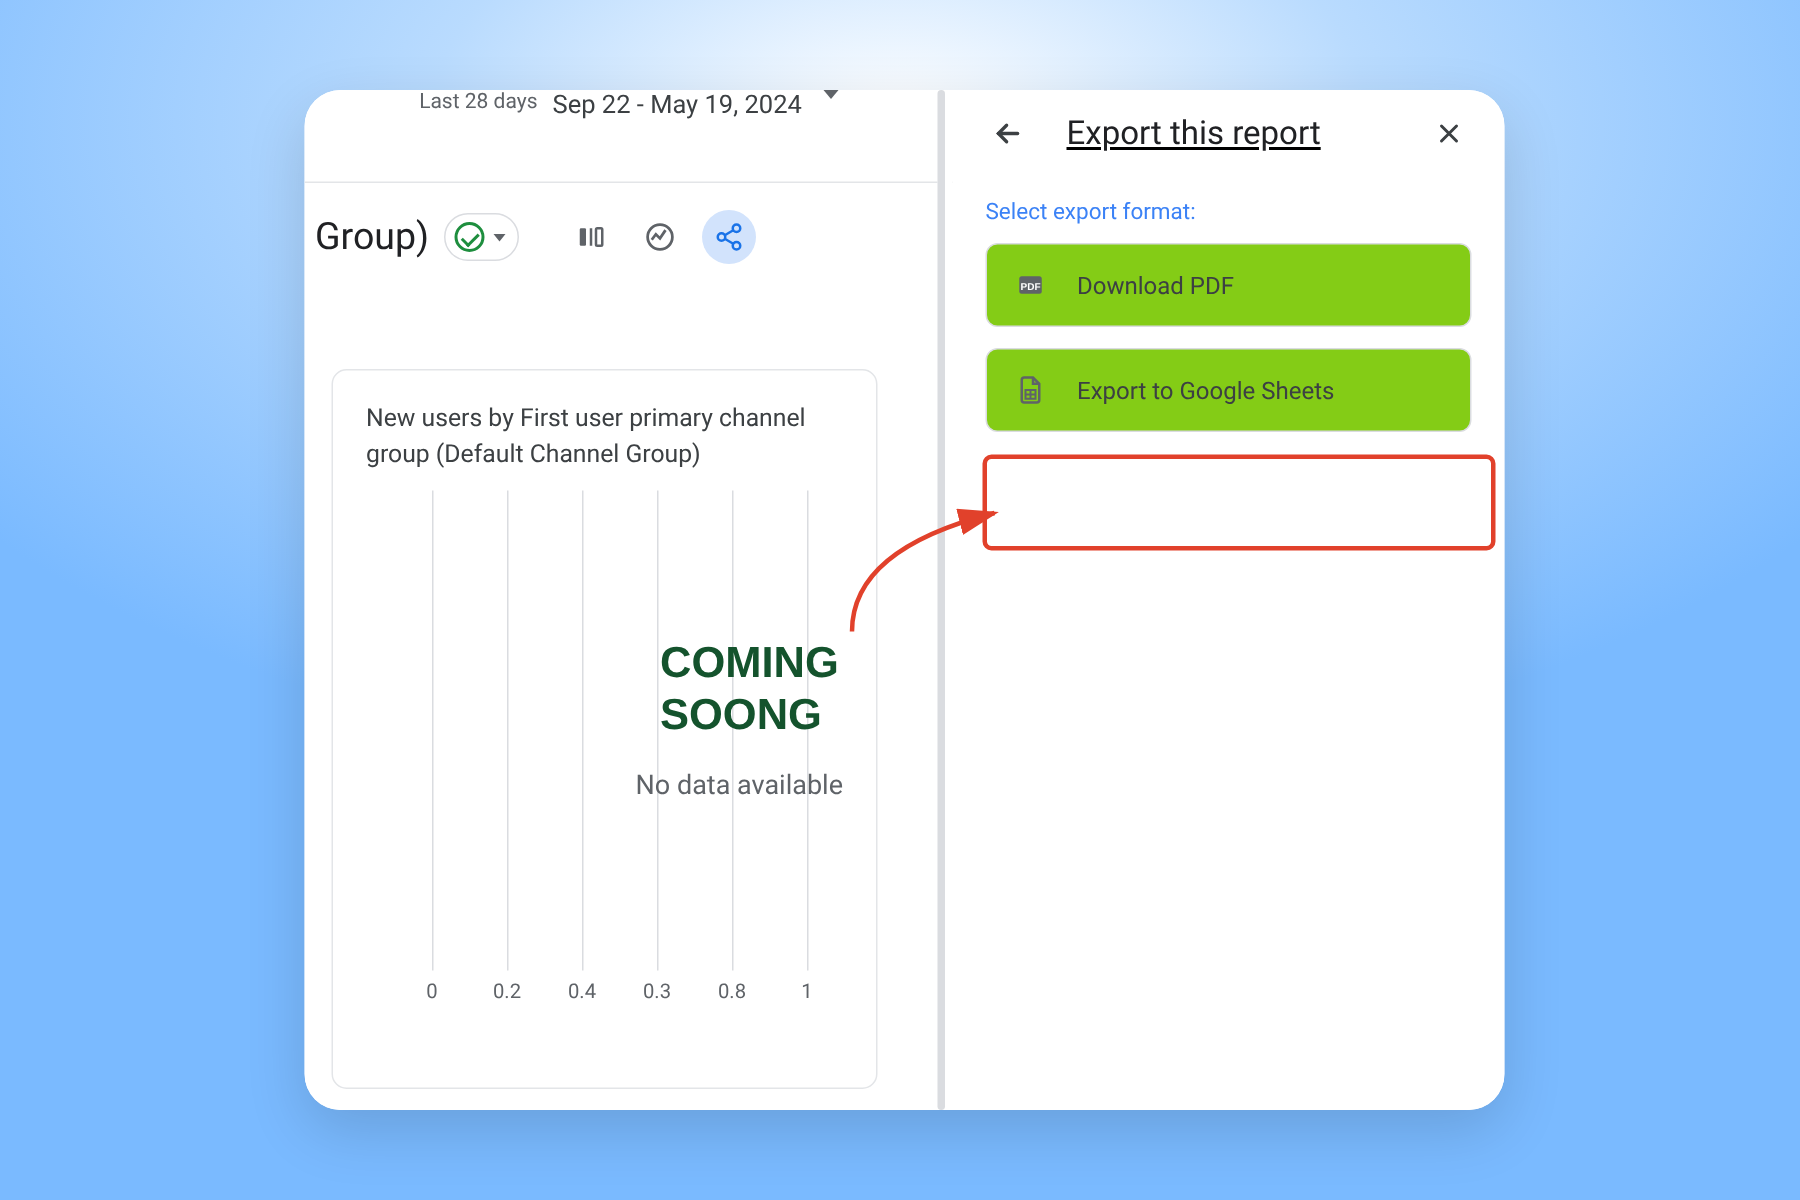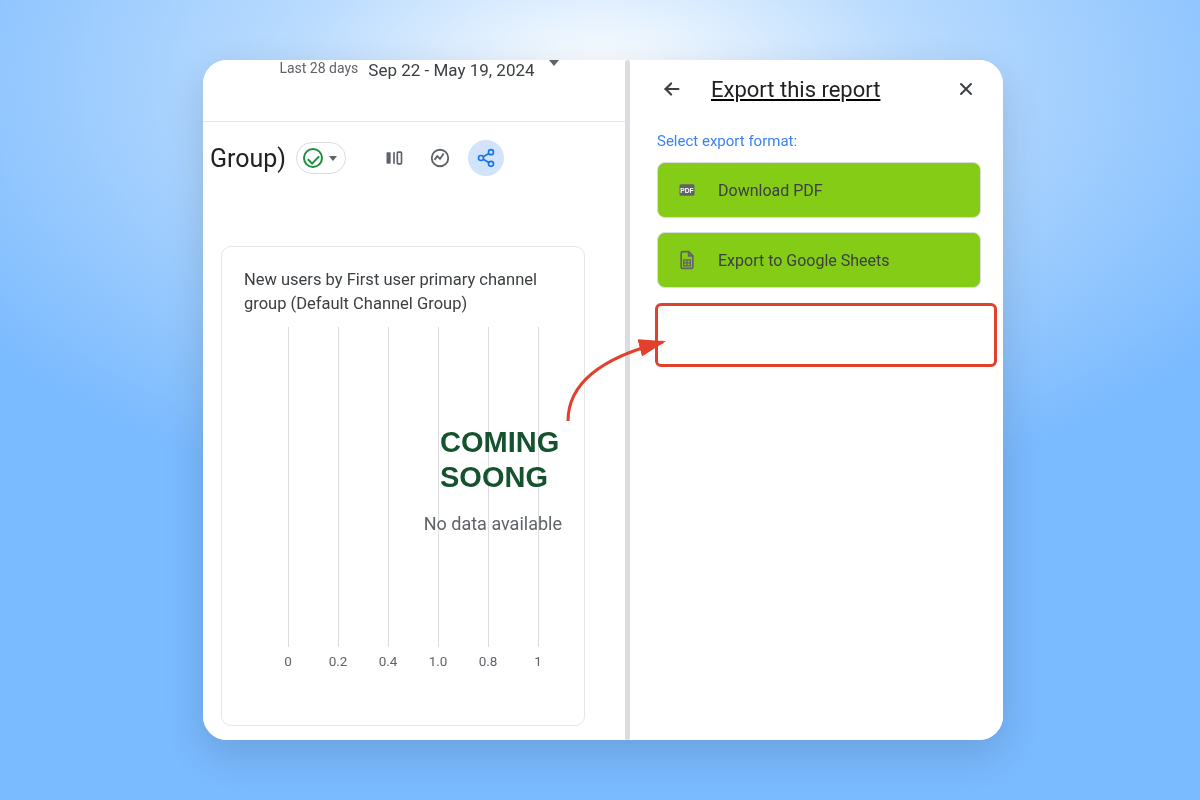--- a/index.html
+++ b/index.html
@@ -98,21 +98,21 @@
         <div class="grid" style="left:94px"></div>
         <div class="grid" style="left:144px"></div>
         <div class="grid" style="left:194px"></div>
         <div class="grid" style="left:244px"></div>
         <div class="grid" style="left:294px"></div>
         <div class="no-data">No data available</div>
         <div class="x-labels">
           <span style="left:44px">0</span>
           <span style="left:94px">0.2</span>
           <span style="left:144px">0.4</span>
-          <span style="left:194px">1.0</span>
+          <span style="left:194px">0.3</span>
           <span style="left:244px">0.8</span>
           <span style="left:294px">1</span>
         </div>
       </div>
     </div>
 
     <div class="divider"></div>
   </div>
 
   <div class="right-pane">

